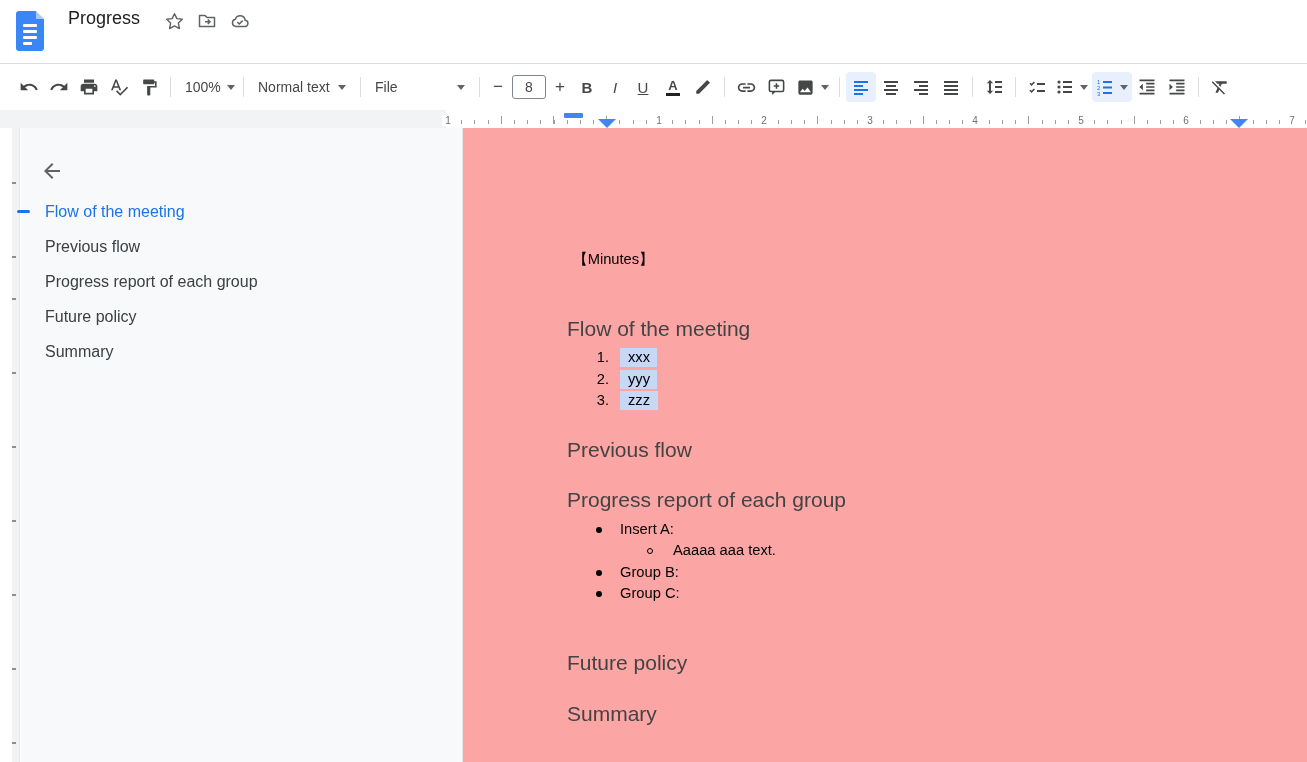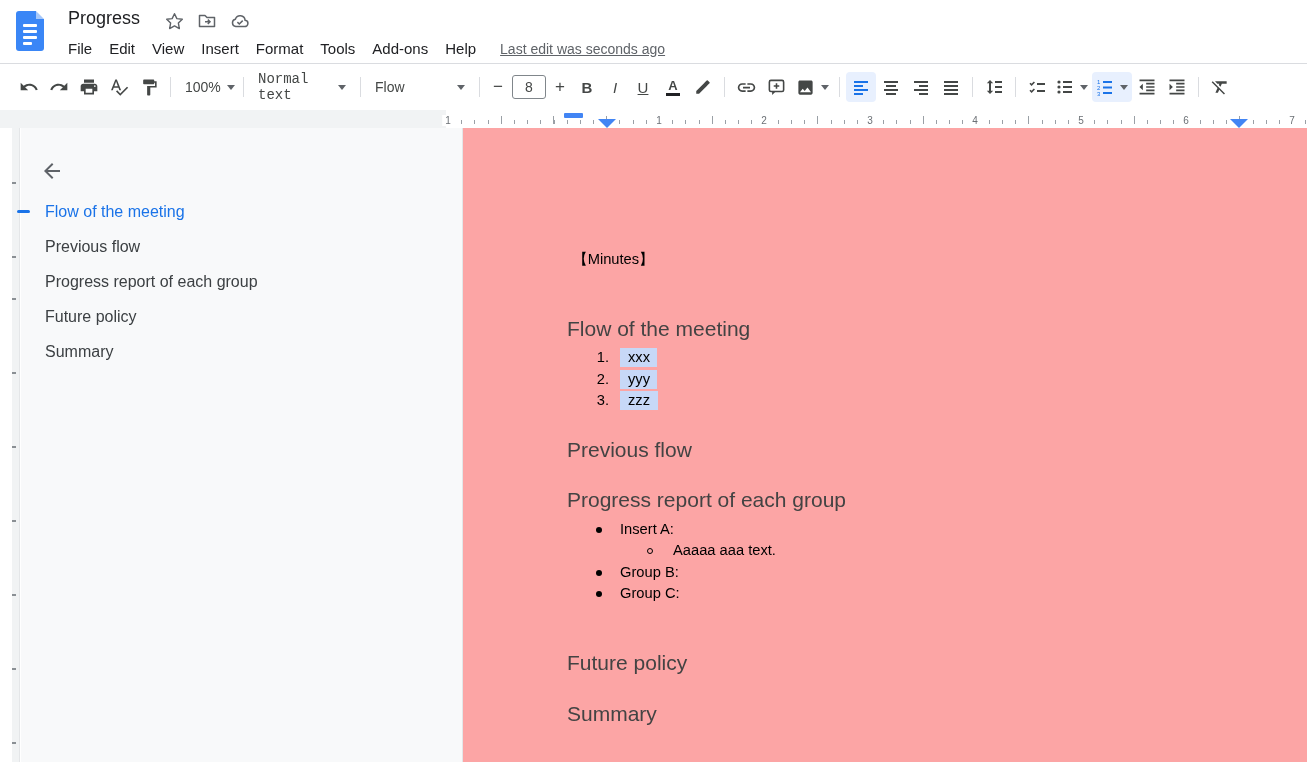--- a/index.html
+++ b/index.html
@@ -29,21 +29,21 @@
   .toolbar { position:absolute; left:0; top:63px; width:100%; height:47px; background:#fff;
     border-top:1px solid #dadce0; display:flex; align-items:center; padding-left:14px; }
   .tbtn { min-width:30px; height:30px; border-radius:4px; display:flex; align-items:center;
     justify-content:center; cursor:pointer; color:#444746; position:relative; }
   .tbtn.active { background:#e8f0fe; }
   .tsep { width:1px; height:20px; background:#dadce0; margin:0 6px; flex:none; }
   .caret { width:0; height:0; border-left:4px solid transparent; border-right:4px solid transparent;
     border-top:5px solid #5f6368; margin-left:6px; }
   .ctrl { height:30px; border-radius:4px; display:flex; align-items:center; padding:0 8px;
     font-size:14px; color:#444746; cursor:pointer; }
-  .zoom-ctrl { width:60px; } .style-ctrl { width:104px;font-family:Liberation Mono, monospace; } .font-ctrl { width:106px; }
+  .zoom-ctrl { width:60px; } .style-ctrl { width:104px; } .font-ctrl { width:106px; }
   .style-ctrl span.lbl, .font-ctrl span.lbl { flex:1; }
   .fs-box { width:34px; height:24px; border:1px solid #80868b; border-radius:3px;
     font-size:14px; color:#444746; display:flex; align-items:center; justify-content:center;
     margin:0 2px; cursor:text; }
   .glyph-b { font-weight:700; font-size:15px; } .glyph-i { font-style:italic; font-size:15px; font-weight:500;}
   .glyph-u { font-size:15px; text-decoration:underline; }
   .glyph-pm { font-size:17px; }
   .tc-wrap { display:flex; flex-direction:column; align-items:center; line-height:1; }
   .tc-a { font-size:13px; font-weight:600; }
   .tc-bar { width:14px; height:3px; background:#202124; margin-top:1px; }
@@ -120,31 +120,20 @@
           <path d="M8 10.8h4.5M10.8 8.6l2.2 2.2-2.2 2.2" fill="none" stroke="#5f6368" stroke-width="1.5"></path>
         </svg>
     </span>
     <span class="ticon">
       <svg width="21" height="21" viewBox="0 0 20 20">
           <path d="M5.8 15h8.7a3.1 3.1 0 0 0 .6-6.2 5 5 0 0 0-9.7-1.1A3.7 3.7 0 0 0 5.8 15z" fill="none" stroke="#5f6368" stroke-width="1.5" stroke-linejoin="round"></path>
           <path d="M7.4 10.6l1.9 1.9 3.4-3.4" fill="none" stroke="#5f6368" stroke-width="1.5"></path>
         </svg>
     </span>
   </div>
-  <div class="menu-row">
-    <span class="menu-item">File</span>
-    <span class="menu-item">Edit</span>
-    <span class="menu-item">View</span>
-    <span class="menu-item">Insert</span>
-    <span class="menu-item">Format</span>
-    <span class="menu-item">Tools</span>
-    <span class="menu-item">Add-ons</span>
-    <span class="menu-item">Help</span>
-    <span class="last-edit">Last edit was seconds ago</span>
-  </div>
 </div>
 
 <div class="toolbar">
   <div class="tbtn">
     <svg width="20" height="20" viewBox="0 0 24 24">
         <path d="M12.5 8c-2.65 0-5.05 1-6.9 2.6L2 7v9h9l-3.62-3.62c1.39-1.16 3.16-1.88 5.12-1.88 3.54 0 6.55 2.31 7.6 5.5l2.37-.78C21.08 11.03 17.15 8 12.5 8z" fill="#444746"></path>
       </svg>
   </div>
   <div class="tbtn">
     <svg width="20" height="20" viewBox="0 0 24 24">
@@ -171,21 +160,21 @@
     <span>100%</span>
     <span class="caret"></span>
   </div>
   <div class="tsep"></div>
   <div class="ctrl style-ctrl">
     <span class="lbl">Normal text</span>
     <span class="caret"></span>
   </div>
   <div class="tsep"></div>
   <div class="ctrl font-ctrl">
-    <span class="lbl">Flow</span>
+    <span class="lbl">File</span>
     <span class="caret"></span>
   </div>
   <div class="tsep"></div>
   <div class="tbtn" style="min-width:24px">
     <span class="glyph-pm">−</span>
   </div>
   <div class="fs-box">8</div>
   <div class="tbtn" style="min-width:24px">
     <span class="glyph-pm">+</span>
   </div>

